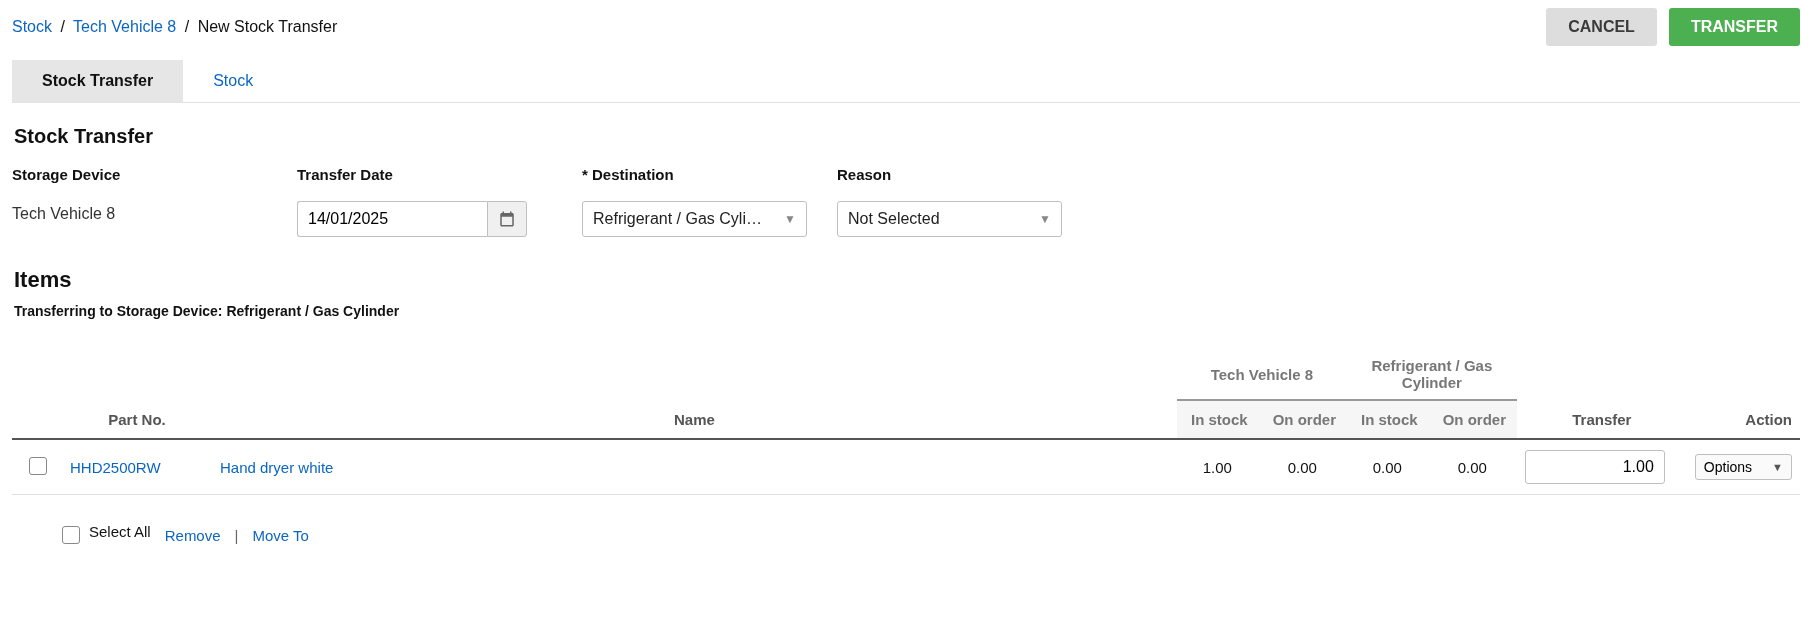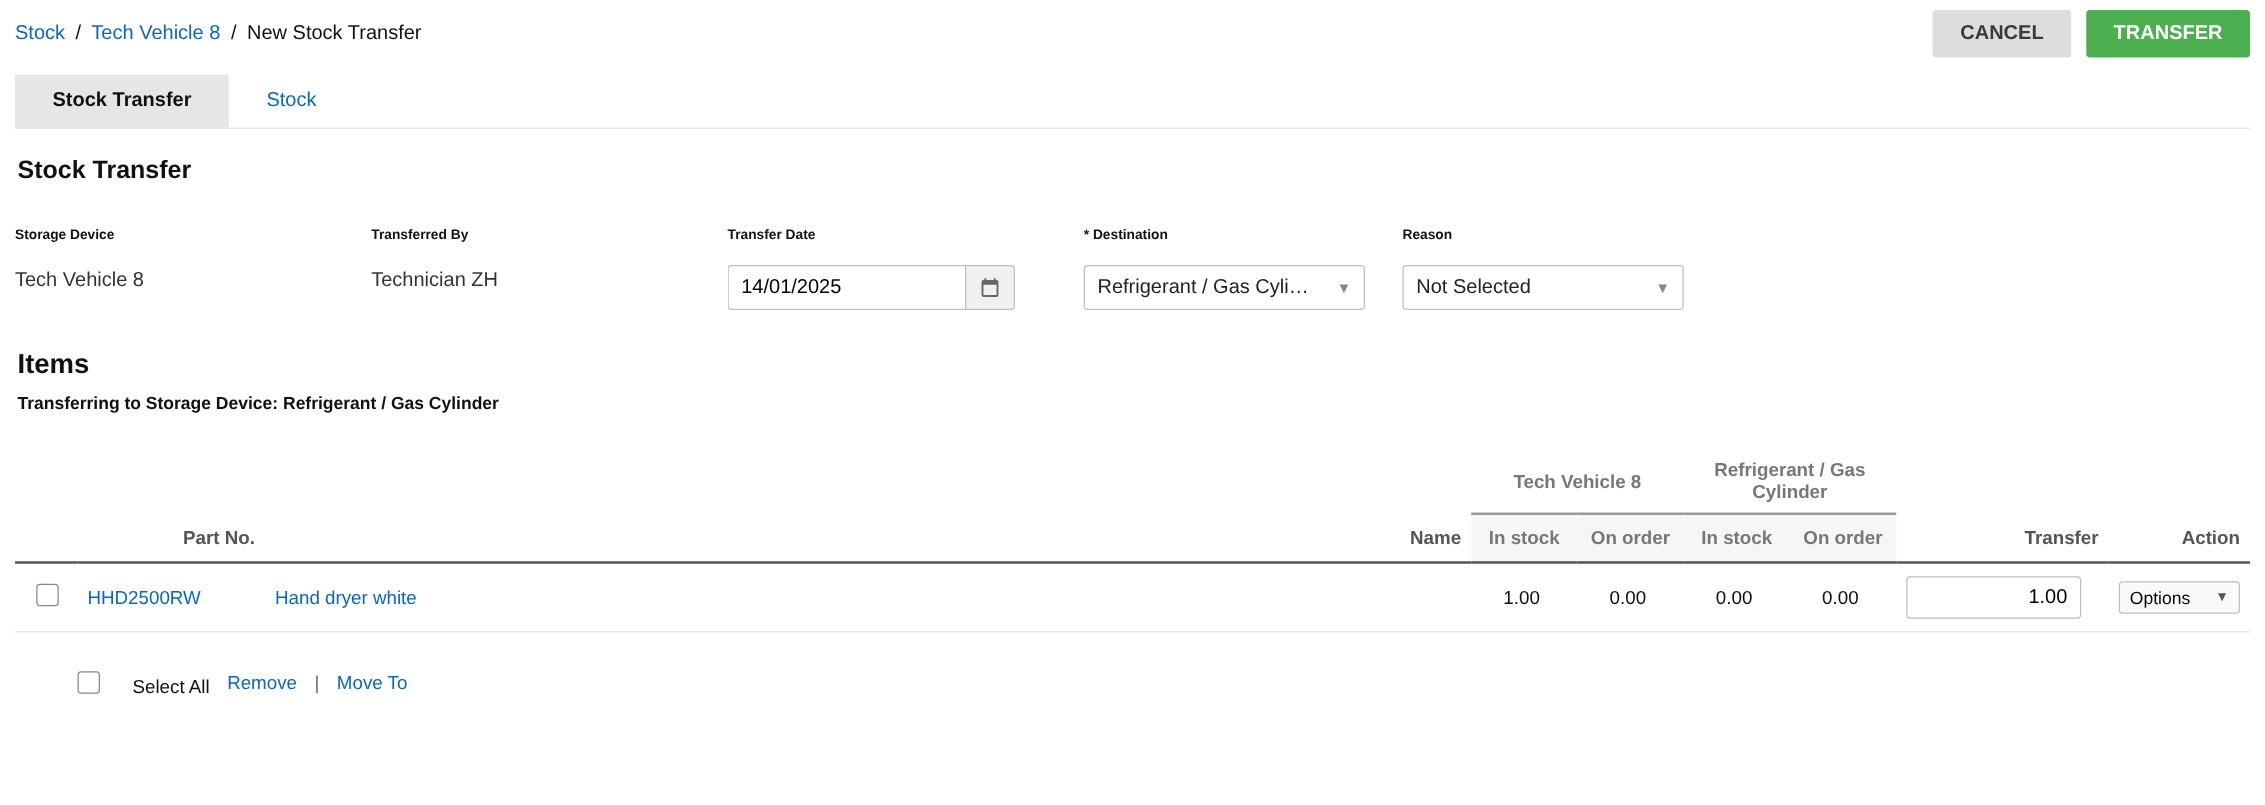--- a/index.html
+++ b/index.html
@@ -26,55 +26,55 @@
   .sub-title { font-size:22px; font-weight:700; margin:30px 0 4px 2px; }
 
   
   .form-row { display:flex; gap:30px; }
   .form-col { display:flex; flex-direction:column; }
   .form-col.w1 { width:255px; }
   .form-col.w2 { width:255px; }
   .form-col.w3 { width:255px; }
   .form-col.w4 { width:225px; }
   .form-col.w5 { width:225px; }
-  .form-label { font-size:11px; font-weight:600; color:#111; margin-bottom:18px;margin-top:16px; }
+  .form-label { font-size:15px; font-weight:600; color:#111; margin-bottom:18px; }
   .readonly-val { font-size:16px; color:#333; padding-top:4px; }
 
   .dateinput { display:flex; }
   .dateinput input { width:190px; height:36px; border:1px solid #bfbfbf; border-right:none; border-radius:3px 0 0 3px; padding:0 10px; font-size:16px; }
   .dateinput .calbtn { width:40px; height:36px; background:#f0f0f0; border:1px solid #bfbfbf; border-radius:0 3px 3px 0; display:flex; align-items:center; justify-content:center; cursor:pointer; }
   .dateinput .calbtn svg { width:18px; height:18px; fill:#666; }
 
   .select { width:100%; height:36px; border:1px solid #bfbfbf; border-radius:3px; display:flex; align-items:center; justify-content:space-between; padding:0 10px; font-size:16px; cursor:pointer; background:#fff; }
   .select .txt { white-space:nowrap; overflow:hidden; text-overflow:ellipsis; max-width:170px; color:#222; }
   .select .caret { color:#888; font-size:12px; }
 
   .transfer-heading { font-size:14px; font-weight:700; margin:10px 0 30px 2px; }
 
   
   .items-table { width:100%; border-collapse:collapse; margin-top:8px; }
   .items-table th, .items-table td { padding:10px 8px; text-align:left; font-size:15px; }
   .g-header th { color:#777; font-weight:600; text-align:center; padding:8px 8px; }
   .g-header .spacer { border:none; }
   .sub-head th { color:#555; font-weight:600; border-bottom:2px solid #555; }
   .sub-head th.light { color:#777; background:#f6f6f6; border-bottom:2px solid #555; text-align:center;}
-  .sub-head th.normal { text-align:right; }
+  .sub-head th.normal { text-align:center; }
   .sub-head th.action { text-align:right; }
 
   .items-table td { border-bottom:1px solid #e0e0e0; }
   .items-table td.ck { width:40px; text-align:center; }
   .items-table td.link a { color:#0b66c3; text-decoration:none; }
   .items-table td.num { text-align:right; padding-right:30px; }
   .items-table td.transfer-cell input { width:140px; height:34px; border:1px solid #bfbfbf; border-radius:3px; text-align:right; padding-right:10px; font-size:16px; }
   .items-table td.action-cell { text-align:right; }
   .opt-btn { border:1px solid #bfbfbf; background:#fafafa; padding:4px 8px; font-size:14px; border-radius:3px; cursor:pointer; display:inline-flex; align-items:center; gap:20px; }
   .opt-btn .caret { font-size:11px; color:#555; }
 
   .footer-actions { margin-top:28px; margin-left:46px; display:flex; align-items:center; gap:14px; font-size:15px; }
-  .footer-actions .chk { display:flex; align-items:flex-end; gap:23px; }
+  .footer-actions .chk { display:flex; align-items:flex-start; gap:6px; }
   .footer-actions a { color:#0b66c3; text-decoration:none; }
   .footer-actions .pipe { color:#666; }
 
   input[type="checkbox"].sq { width:18px; height:18px; border:1px solid #888; border-radius:3px; appearance:none; background:#fff; cursor:pointer; }
 
   .group-dev { border-bottom:2px solid #999; }
 </style>
 </head>
 <body>
 
@@ -98,24 +98,20 @@
     <div class="tab active">Stock Transfer</div>
     <div class="tab inactive">Stock</div>
   </div>
 
   <div class="section-title">Stock Transfer</div>
 
   <div class="form-row">
     <div class="form-col w1">
       <div class="form-label">Storage Device</div>
       <div class="readonly-val">Tech Vehicle 8</div>
-    </div>
-    <div class="form-col w2">
-      <div class="form-label">Transferred By</div>
-      <div class="readonly-val">Technician ZH</div>
     </div>
     <div class="form-col w3">
       <div class="form-label">Transfer Date</div>
       <div class="dateinput">
         <input type="text" value="14/01/2025" style="">
         <div class="calbtn">
           <svg viewBox="0 0 24 24">
               <path d="M19 4h-1V2h-2v2H8V2H6v2H5C3.9 4 3 4.9 3 6v14c0 1.1.9 2 2 2h14c1.1 0 2-.9 2-2V6C21 4.9 20.1 4 19 4zM19 20H5V9h14V20z"></path>
             </svg>
         </div>

